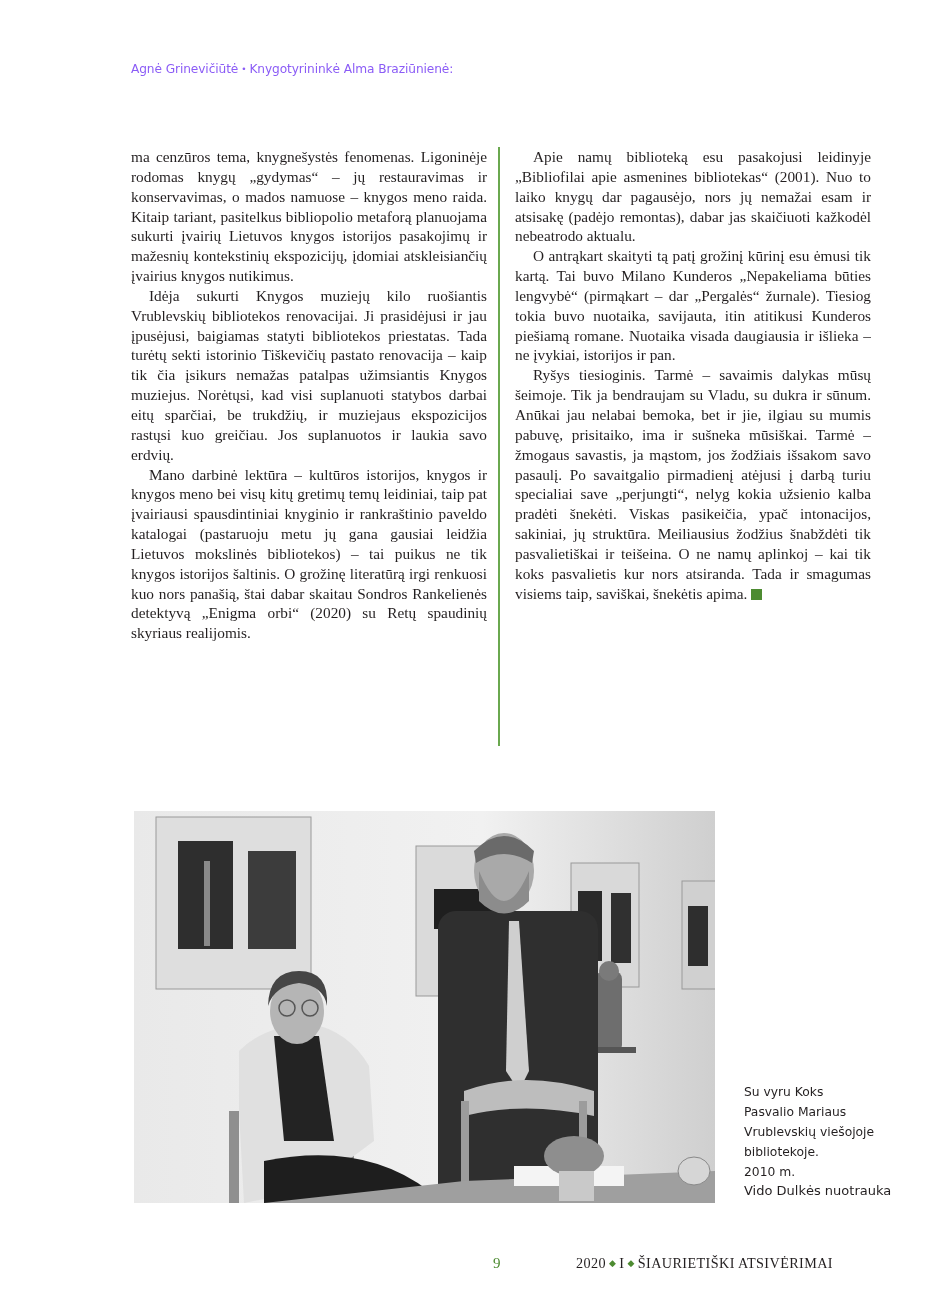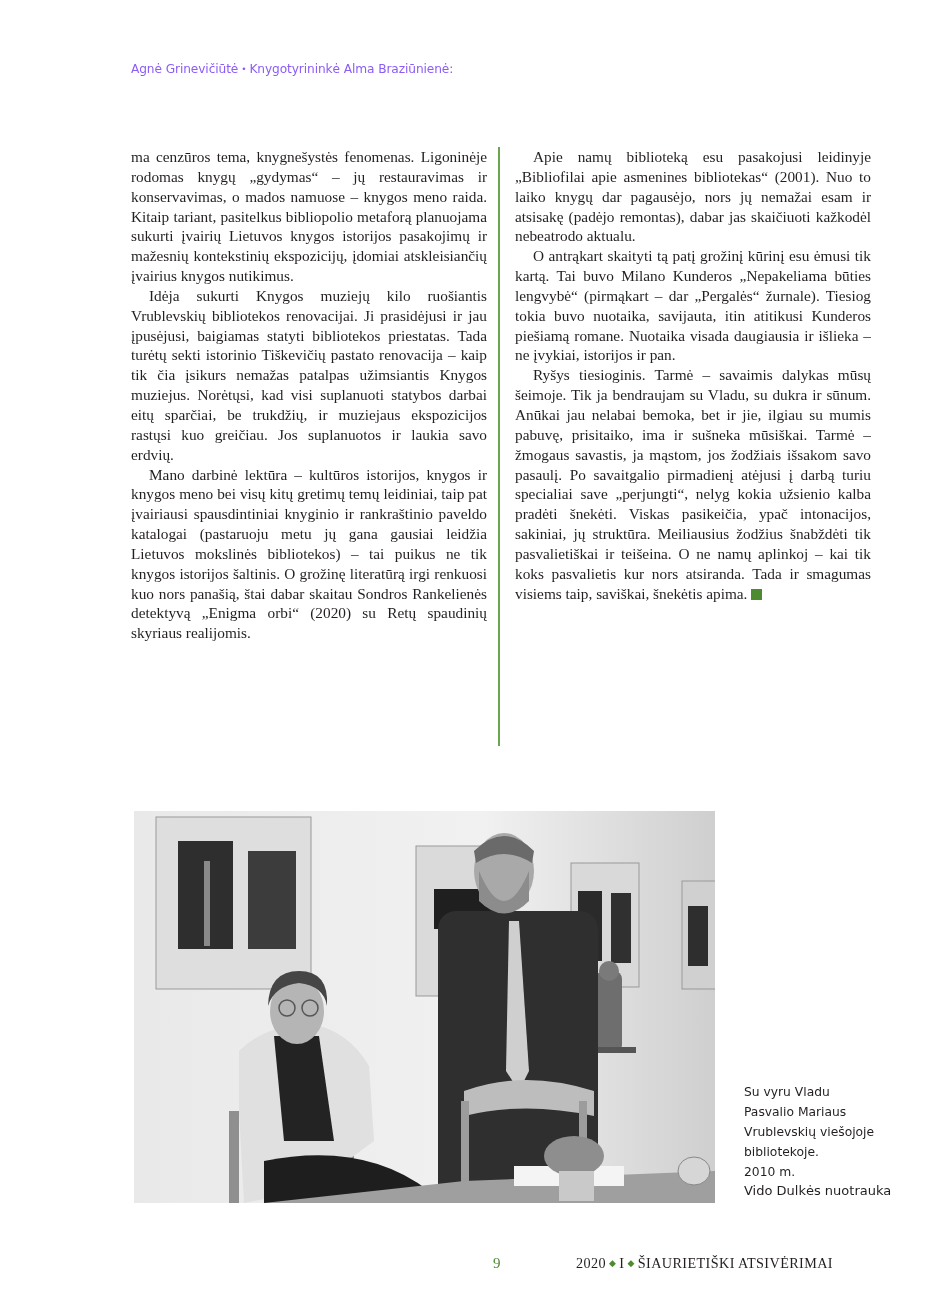--- a/index.html
+++ b/index.html
@@ -111,21 +111,21 @@
       <path d="M130 392 L330 370 L581 360 L581 392 Z" fill="#9f9f9f"></path>
       <rect x="380" y="355" width="110" height="20" fill="#f4f4f4"></rect>
       <ellipse cx="440" cy="345" rx="30" ry="20" fill="#8e8e8e"></ellipse>
       <rect x="425" y="360" width="35" height="30" fill="#c9c9c9"></rect>
       <ellipse cx="560" cy="360" rx="16" ry="14" fill="#d6d6d6" stroke="#888"></ellipse>
     </g>
   </svg>
 </div>
 
 <div class="caption">
-  <div>Su vyru Vladu</div>
+  <div>Su vyru Koks</div>
   <div>Pasvalio Mariaus</div>
   <div>Vrublevskių viešojoje</div>
   <div>bibliotekoje.</div>
   <div>2010 m.</div>
   <div class="credit">Vido Dulkės nuotrauka</div>
 </div>
 
 <div class="footer-page">9</div>
 <div class="footer-journal">
   <span>2020</span><span class="dot">◆</span><span>I</span><span class="dot">◆</span><span>ŠIAURIETIŠKI ATSIVĖRIMAI</span>

